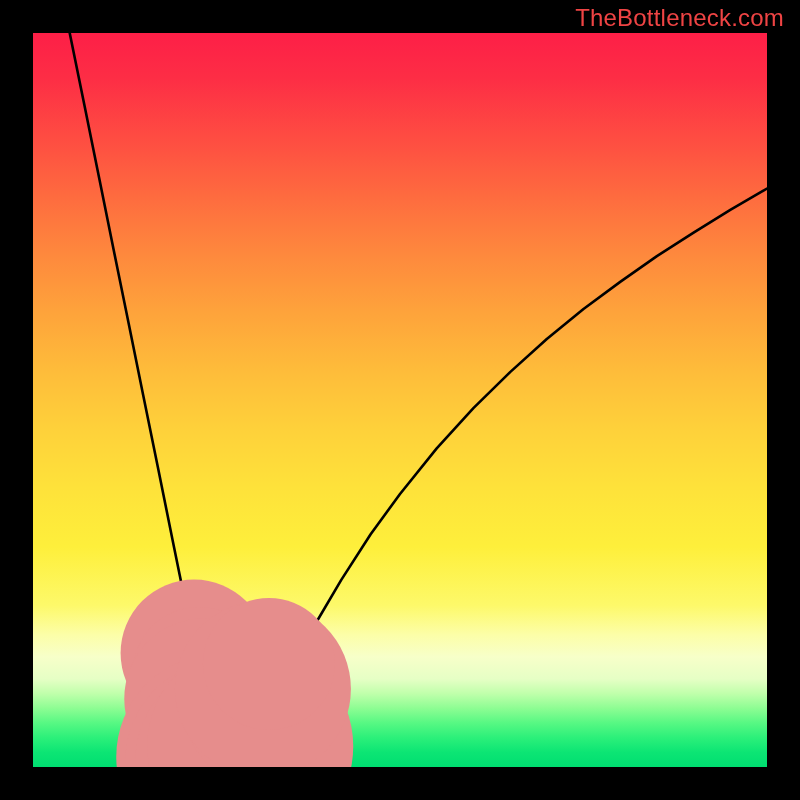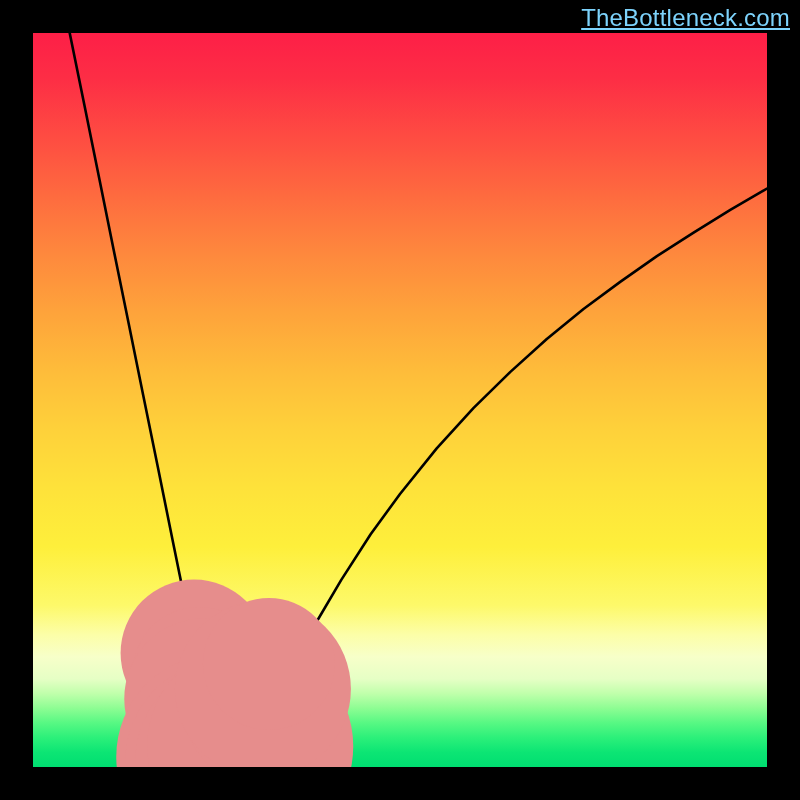--- a/index.html
+++ b/index.html
@@ -54,26 +54,25 @@
       #00de71 100%
     );
   }
   .curve {
     position: absolute;
     inset: 0;
   }
   .watermark {
     position: absolute;
     top: 4px;
-    right: 10px;
-    color: #7dd3fc;
+    right: 16px;
+    color: #ef4444;
     font-size: 24px;
     font-weight: 500;
     letter-spacing: 0.2px;
-    text-decoration: underline;
   }
   .marker {
     position: absolute;
     background: #e68d8c;
     border-radius: 50%;
     transform: translate(-50%, -50%);
   }
 </style>
 </head>
 <body>

